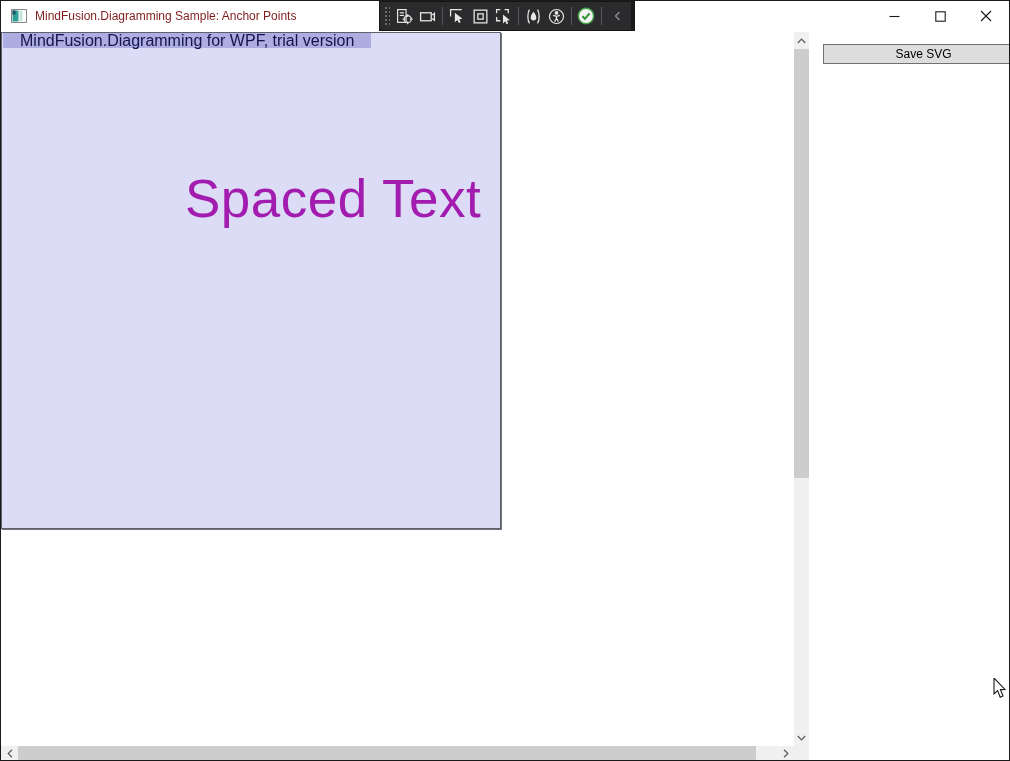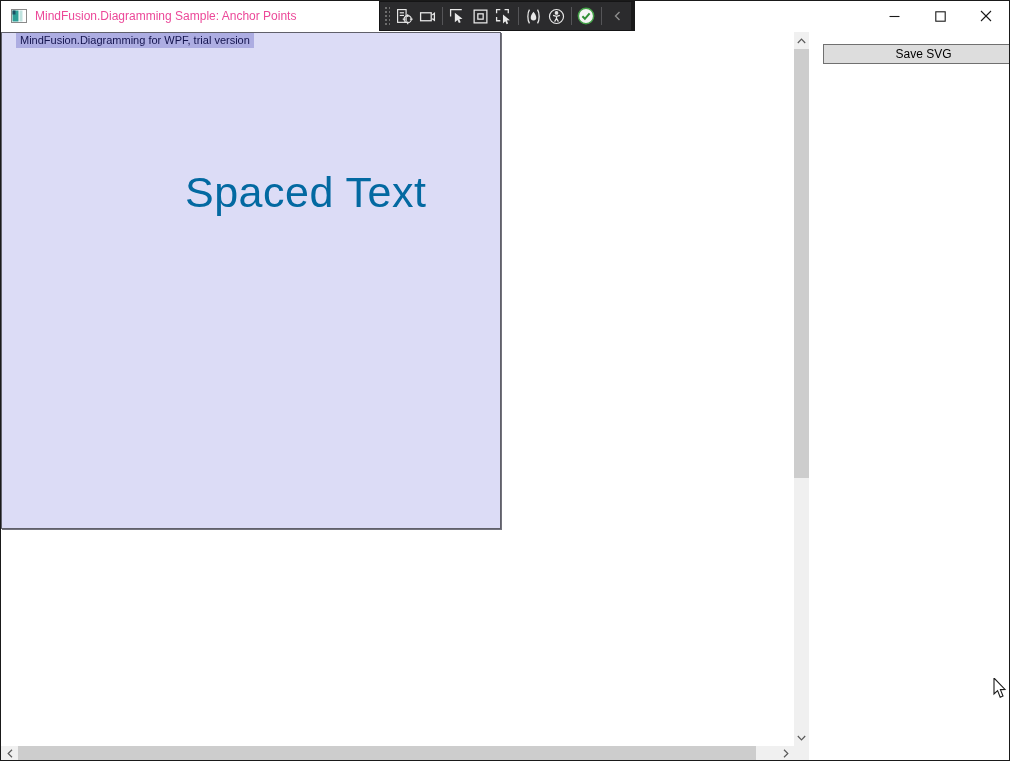--- a/index.html
+++ b/index.html
@@ -5,40 +5,40 @@
   * { margin:0; padding:0; box-sizing:border-box; }
   html,body { width:1010px; height:761px; font-family:"Liberation Sans", sans-serif; }
   .window {
     position:relative; width:1010px; height:761px; background:#ffffff;
     border:1px solid #1a1a1a; overflow:hidden;
   }
   
   .titlebar { position:absolute; left:0; top:0; width:1008px; height:30px; background:#ffffff; }
   .app-icon { position:absolute; left:10px; top:7px; width:16px; height:16px; }
   .title-text { position:absolute; left:34px; top:0; height:30px; line-height:30px;
-    font-size:12px; color:#ec4899; white-space:nowrap; }
+    font-size:12px; color:#7f1d1d; white-space:nowrap; }
   .win-btns { position:absolute; right:0; top:0; height:30px; display:flex; }
   .win-btn { width:46px; height:30px; display:flex; align-items:center; justify-content:center; }
   
   .dbg-toolbar { position:absolute; left:378px; top:0; width:256px; height:30px;
     background:#2b2b2d; border:1px solid #151516; border-right:4px solid #19191a;
     display:flex; align-items:center; gap:2px; padding:0 2px 0 3px; }
   .grip { width:8px; height:22px; margin-right:2px;
     background-image:radial-gradient(#6d6d6d 1px, transparent 1.2px);
     background-size:4px 4px; background-position:1px 1px; }
   .tb-icon { width:24px; height:24px; display:flex; align-items:center; justify-content:center; }
   .tb-sep { width:1px; height:18px; background:#555558; margin:0 2px; }
   .tb-chevron { margin-left:2px; }
   
   .diagram-node { position:absolute; left:0; top:31px; width:500px; height:497px;
     background:#dcdcf6; border:1px solid #60606a; box-shadow:1px 1px 0 #73737d; }
-  .watermark { position:absolute; left:14px; top:0px; display:inline-block;
-    background:#adade2; color:#14144e; font-size:11px; line-height:15px; padding:0 4px;
+  .watermark { position:absolute; left:1px; top:0px; display:inline-block;
+    background:#adade2; color:#14144e; font-size:16px; line-height:15px; padding:0 17px;
     white-space:nowrap; }
-  .node-label { position:absolute; left:183px; top:135px; font-size:43px; color:#0369a1;
+  .node-label { position:absolute; left:183px; top:135px; font-size:53px; color:#a21caf;
     letter-spacing:0.5px; white-space:nowrap; }
   
   .vscroll { position:absolute; left:793px; top:31px; width:15px; height:714px; background:#f0f0f0; }
   .vscroll .btn-up { position:absolute; left:0; top:0; width:15px; height:17px;
     display:flex; align-items:center; justify-content:center; }
   .vscroll .btn-down { position:absolute; left:0; bottom:0; width:15px; height:17px;
     display:flex; align-items:center; justify-content:center; }
   .vscroll .thumb { position:absolute; left:0; top:17px; width:15px; height:429px; background:#cdcdcd; }
   .hscroll { position:absolute; left:0; top:745px; width:793px; height:15px; background:#f0f0f0; }
   .hscroll .btn-left { position:absolute; left:0; top:0; width:17px; height:15px;

